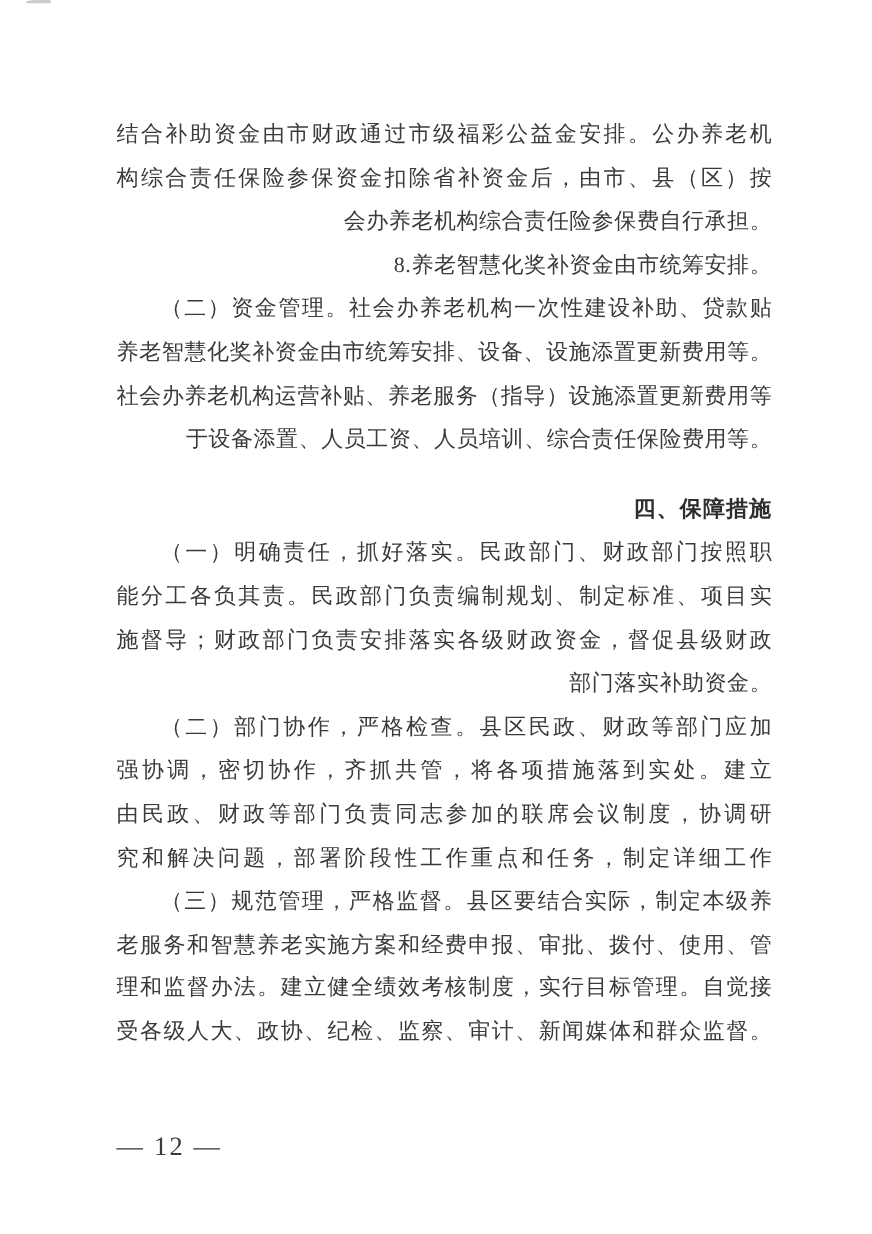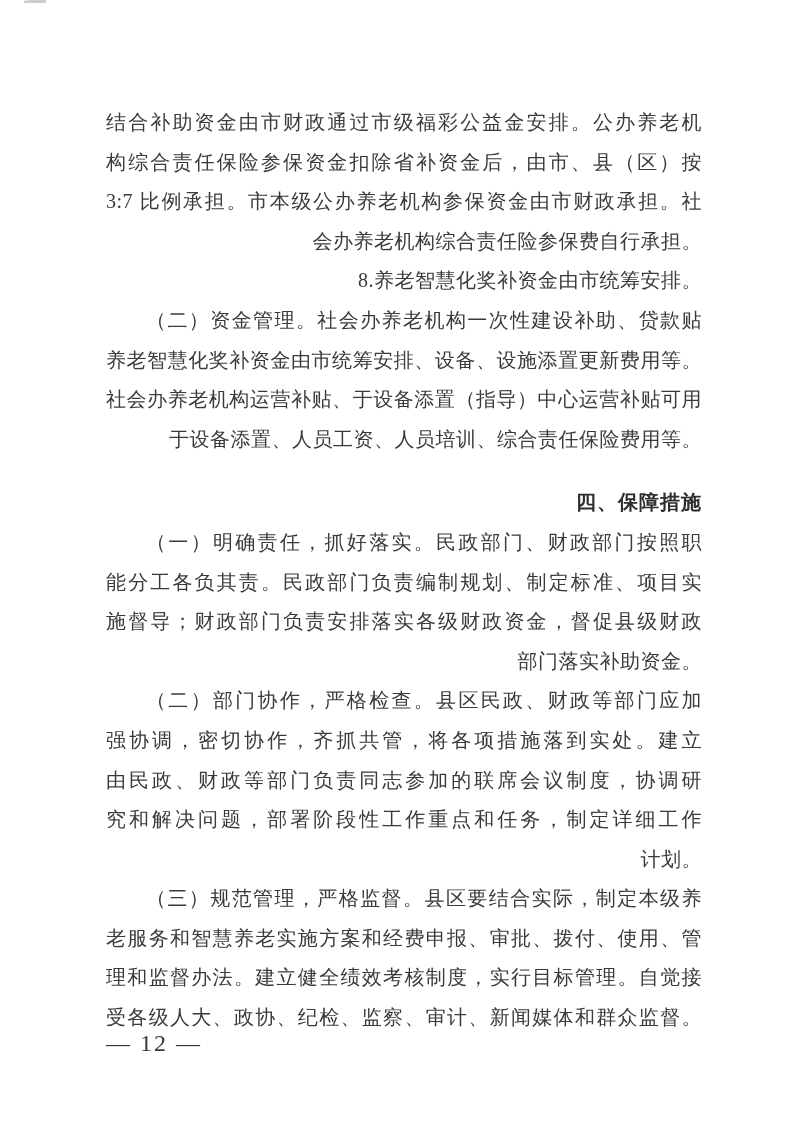--- a/index.html
+++ b/index.html
@@ -68,52 +68,50 @@
 
 <div class="page">
 
   <div class="scan-artifact"></div>
 
   <div class="doc">
 
     <div class="paragraph">
       <div class="line fill">结合补助资金由市财政通过市级福彩公益金安排。公办养老机</div>
       <div class="line fill">构综合责任保险参保资金扣除省补资金后，由市、县（区）按</div>
-      <div class="line fill">3:7 比例承担。市本级公办养老机构参保资金由市财政承担。社</div>
       <div class="line">会办养老机构综合责任险参保费自行承担。</div>
     </div>
 
     <div class="paragraph">
       <div class="line indent">8.养老智慧化奖补资金由市统筹安排。</div>
     </div>
 
     <div class="paragraph">
       <div class="line fill indent">（二）资金管理。社会办养老机构一次性建设补助、贷款贴</div>
       <div class="line fill">养老智慧化奖补资金由市统筹安排、设备、设施添置更新费用等。</div>
-      <div class="line fill">社会办养老机构运营补贴、于设备添置（指导）中心运营补贴可用</div>
+      <div class="line fill">社会办养老机构运营补贴、养老服务（指导）设施添置更新费用等</div>
       <div class="line">于设备添置、人员工资、人员培训、综合责任保险费用等。</div>
     </div>
 
     <div class="paragraph">
       <div class="line indent heading">四、保障措施</div>
     </div>
 
     <div class="paragraph">
       <div class="line fill indent">（一）明确责任，抓好落实。民政部门、财政部门按照职</div>
       <div class="line fill">能分工各负其责。民政部门负责编制规划、制定标准、项目实</div>
       <div class="line fill">施督导；财政部门负责安排落实各级财政资金，督促县级财政</div>
       <div class="line">部门落实补助资金。</div>
     </div>
 
     <div class="paragraph">
       <div class="line fill indent">（二）部门协作，严格检查。县区民政、财政等部门应加</div>
       <div class="line fill">强协调，密切协作，齐抓共管，将各项措施落到实处。建立</div>
       <div class="line fill">由民政、财政等部门负责同志参加的联席会议制度，协调研</div>
       <div class="line fill">究和解决问题，部署阶段性工作重点和任务，制定详细工作</div>
-      <div class="line">计划。</div>
     </div>
 
     <div class="paragraph">
       <div class="line fill indent">（三）规范管理，严格监督。县区要结合实际，制定本级养</div>
       <div class="line fill">老服务和智慧养老实施方案和经费申报、审批、拨付、使用、管</div>
       <div class="line fill">理和监督办法。建立健全绩效考核制度，实行目标管理。自觉接</div>
       <div class="line fill">受各级人大、政协、纪检、监察、审计、新闻媒体和群众监督。</div>
     </div>
 
   </div>

